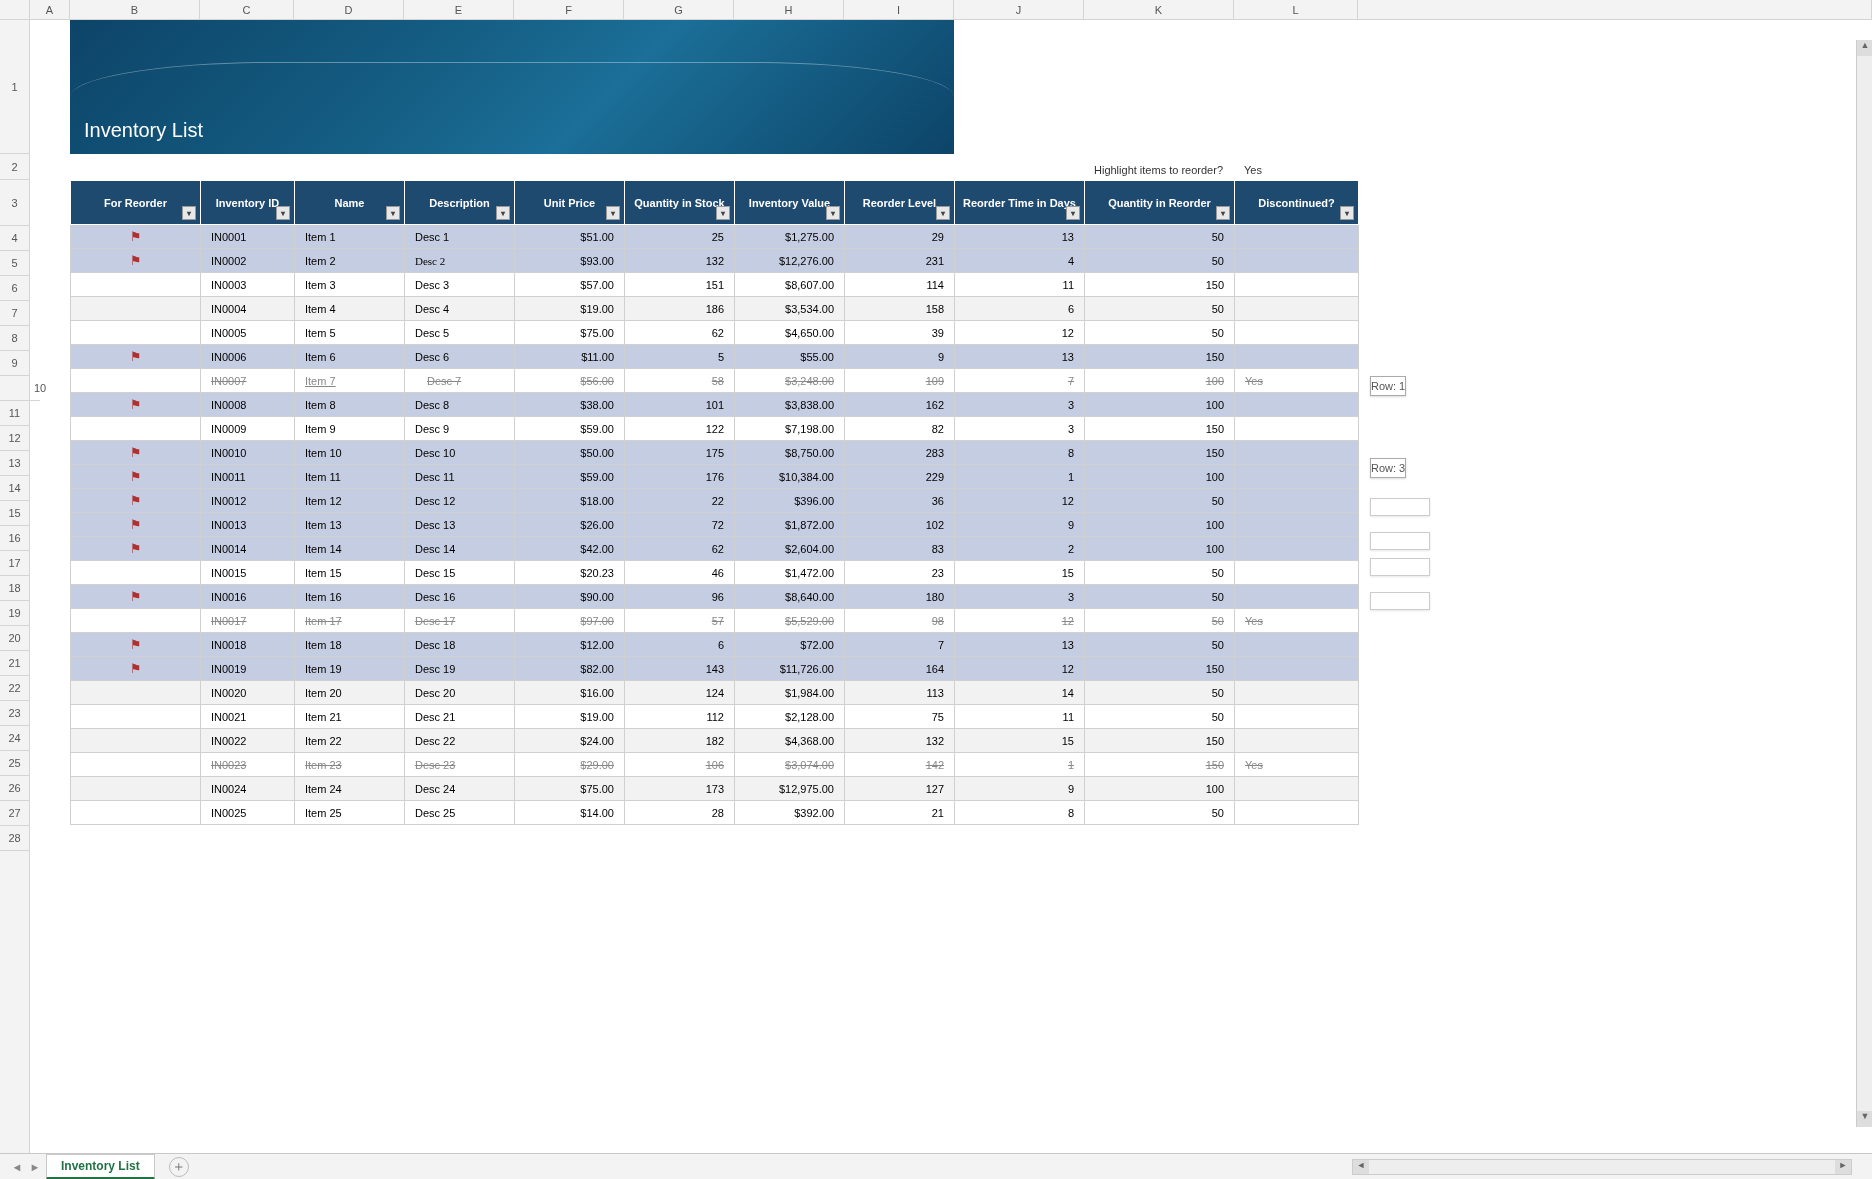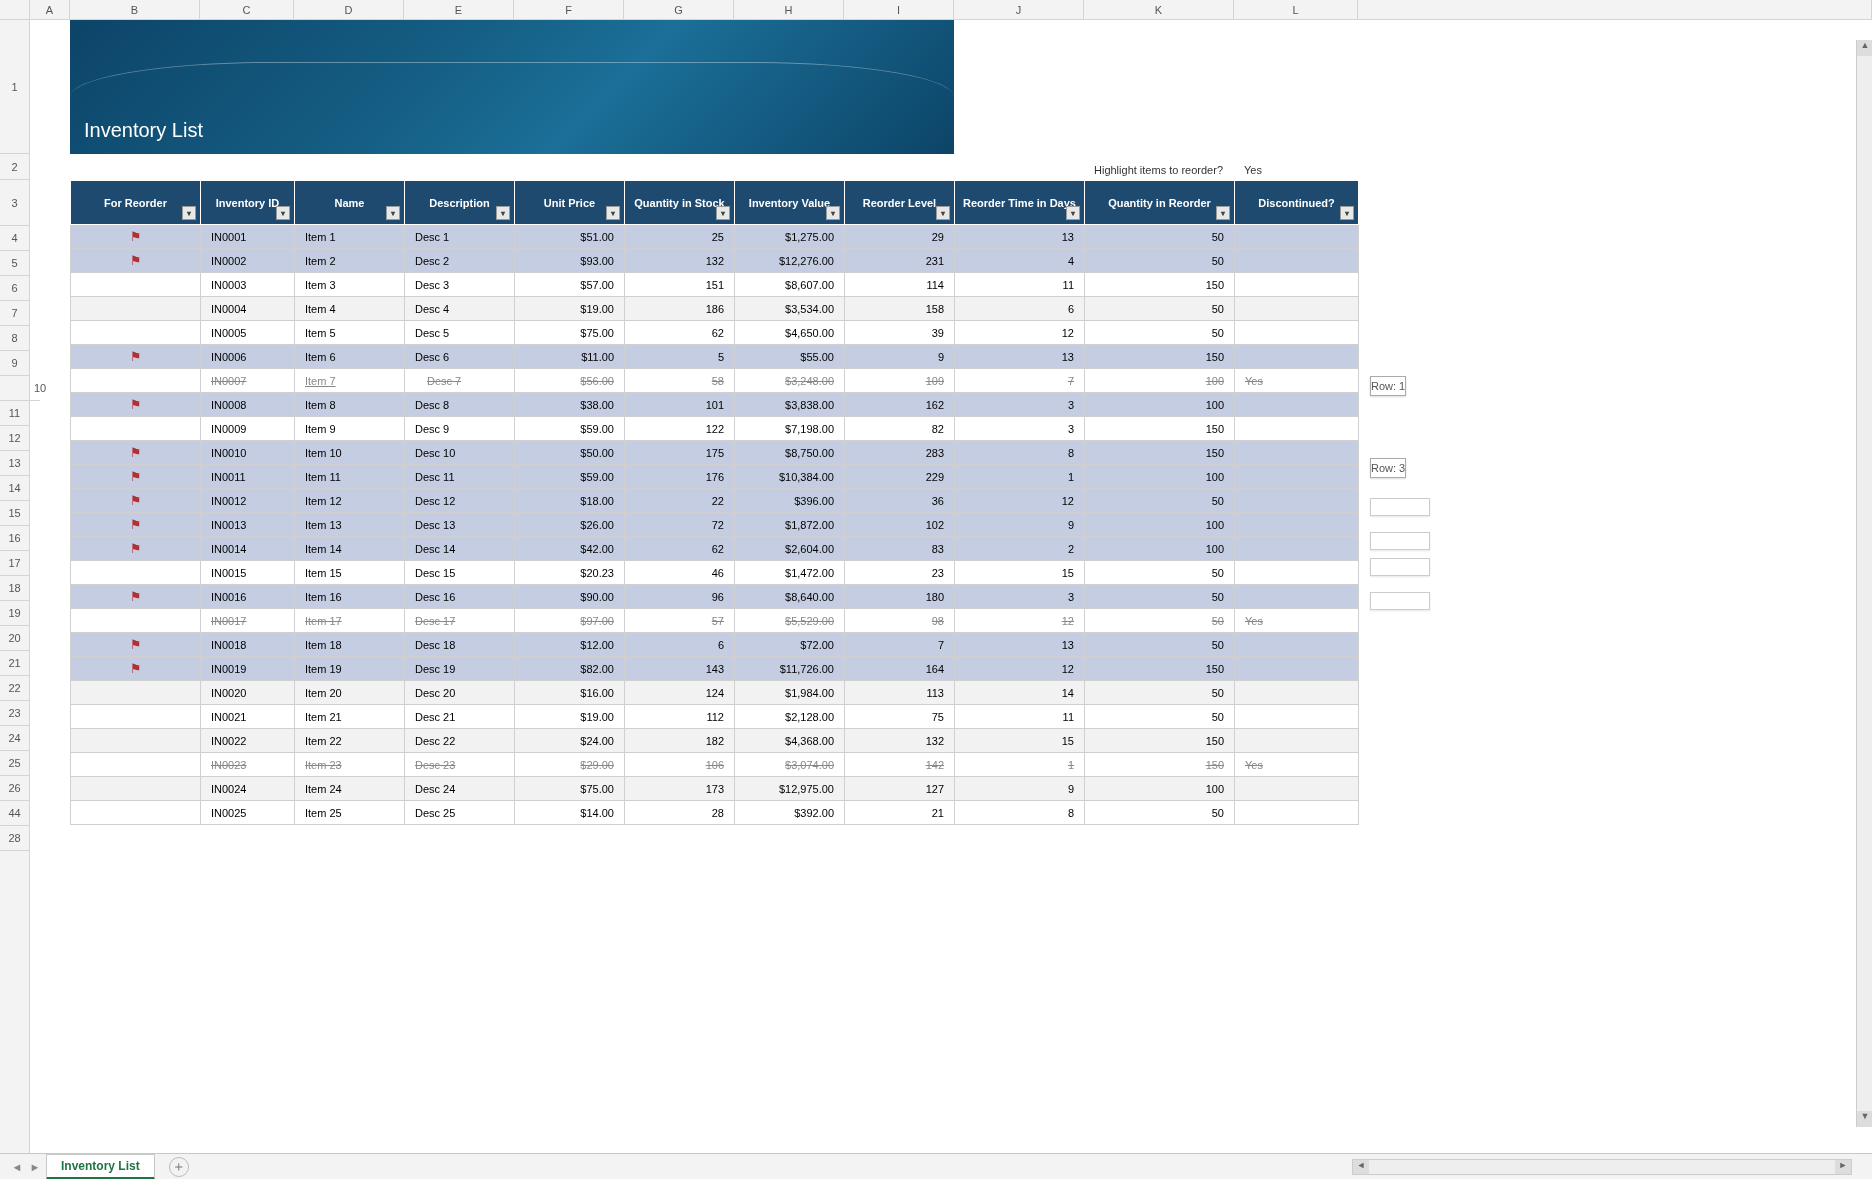--- a/index.html
+++ b/index.html
@@ -99,21 +99,21 @@
         <div class="row-hd" style="height: 25px;">17</div>
         <div class="row-hd" style="height: 25px;">18</div>
         <div class="row-hd" style="height: 25px;">19</div>
         <div class="row-hd" style="height: 25px;">20</div>
         <div class="row-hd" style="height: 25px;">21</div>
         <div class="row-hd" style="height: 25px;">22</div>
         <div class="row-hd" style="height: 25px;">23</div>
         <div class="row-hd" style="height: 25px;">24</div>
         <div class="row-hd" style="height: 25px;">25</div>
         <div class="row-hd" style="height: 25px;">26</div>
-        <div class="row-hd" style="height: 25px;">44</div>
+        <div class="row-hd" style="height: 25px;">27</div>
         <div class="row-hd" style="height: 25px;">28</div>
       </div>
 
     <div class="content" id="content">
 
       <div class="banner" id="banner" style="left: 40px; width: 884px;">
         <div class="swoosh"></div>
         <div class="title">Inventory List</div>
       </div>
 
@@ -147,21 +147,21 @@
               <td class="num" style="width: 110px;">$1,275.00</td>
               <td class="num" style="width: 110px;">29</td>
               <td class="num" style="width: 130px;">13</td>
               <td class="num" style="width: 150px;">50</td>
               <td style="width: 124px;"></td>
             </tr>
             <tr class="hl">
               <td class="flagcell" style="width: 130px;"><span class="flag">⚑</span></td>
               <td style="width: 94px;">IN0002</td>
               <td style="width: 110px;">Item 2</td>
-              <td style="width: 110px;">Desc 2</td>
+              <td style="width: 110px; font-family: Liberation Serif, serif;">Desc 2</td>
               <td class="num" style="width: 110px;">$93.00</td>
               <td class="num" style="width: 110px;">132</td>
               <td class="num" style="width: 110px;">$12,276.00</td>
               <td class="num" style="width: 110px;">231</td>
               <td class="num" style="width: 130px;">4</td>
               <td class="num" style="width: 150px;">50</td>
               <td style="width: 124px;"></td>
             </tr>
             <tr>
               <td class="flagcell" style="width: 130px;"></td>

